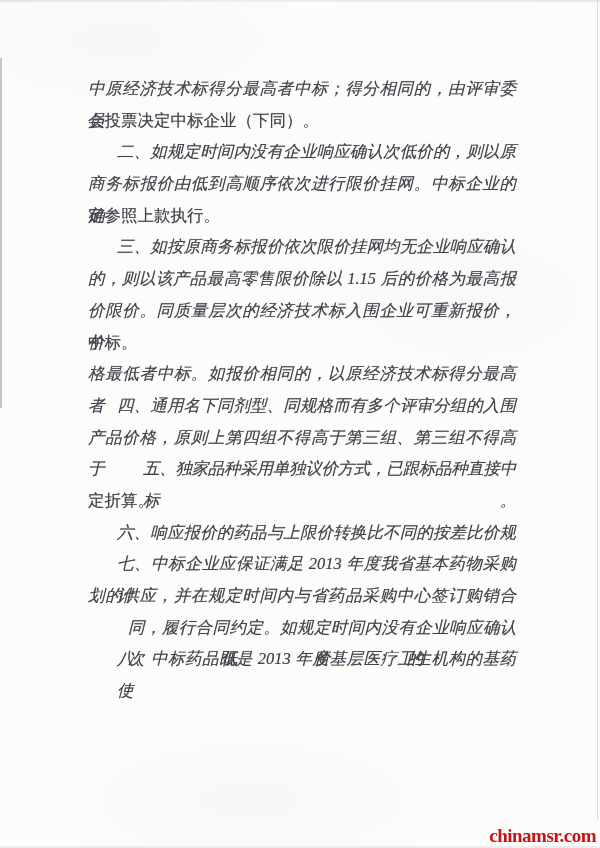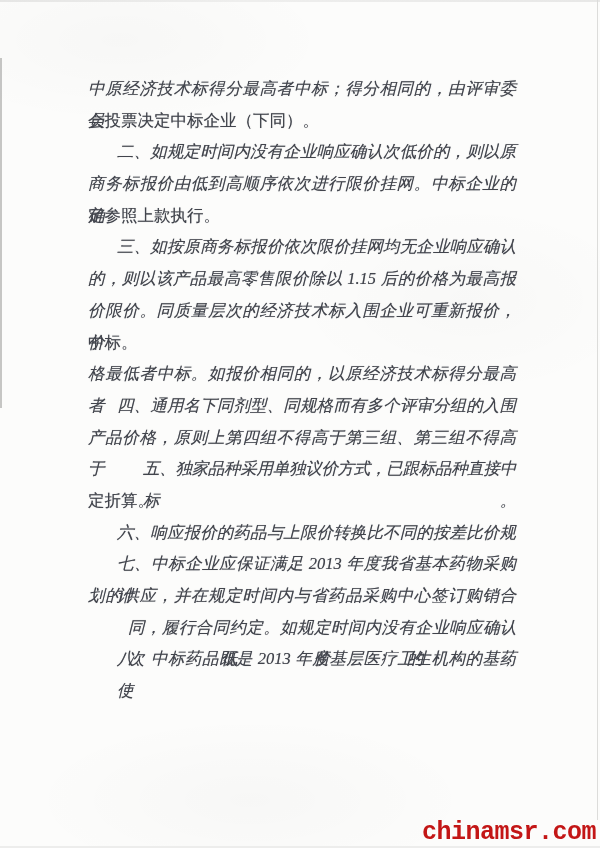--- a/index.html
+++ b/index.html
@@ -61,23 +61,23 @@
     text-align-last: justify;
     font-style: italic;
   }
   .line.indent { padding-left: 29px; }
   .line.tight { letter-spacing: -0.3px; margin-left: 40px; }
   .line.tight.indent { padding-left: 15px; }
   .watermark {
     position: absolute;
     right: 4px;
     bottom: 1px;
-    font-family: Liberation Mono, monospace;
+    font-family: Liberation Serif, serif;
     font-weight: 600;
-    font-size: 25px;
+    font-size: 19px;
     letter-spacing: -0.5px;
     color: #c31616;
   }
 </style>
 </head>
 <body>
 
 <div class="scan-page">
   <div class="edge-top"></div>
   <div class="edge-right"></div>

